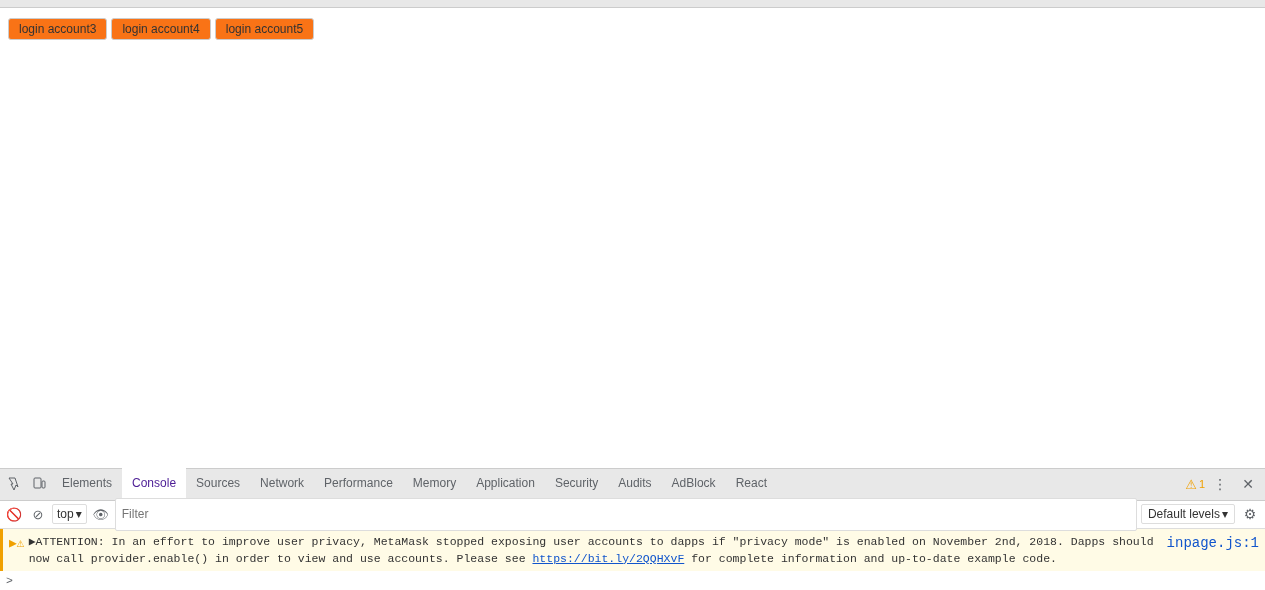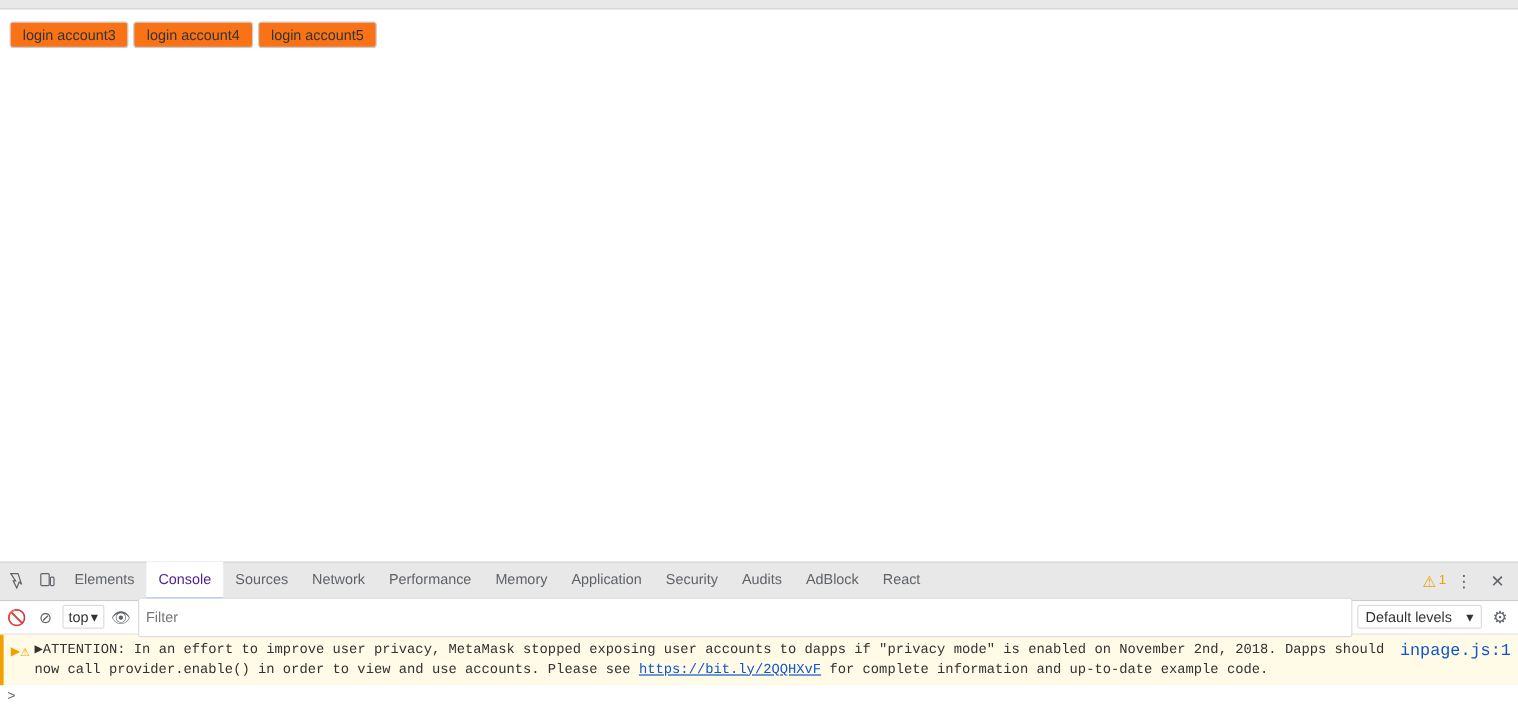--- a/index.html
+++ b/index.html
@@ -152,21 +152,21 @@
       border: 1px solid #ddd;
       border-radius: 2px;
       padding: 0 6px;
       font-size: 12px;
       outline: none;
     }
 
     .default-levels-btn {
       display: flex;
       align-items: center;
-      gap: 12px;
+      gap: 2px;
       font-size: 12px;
       color: #333;
       cursor: pointer;
       padding: 2px 6px;
       border: 1px solid #ddd;
       background: #fff;
       border-radius: 2px;
       margin-left: auto;
     }
 

